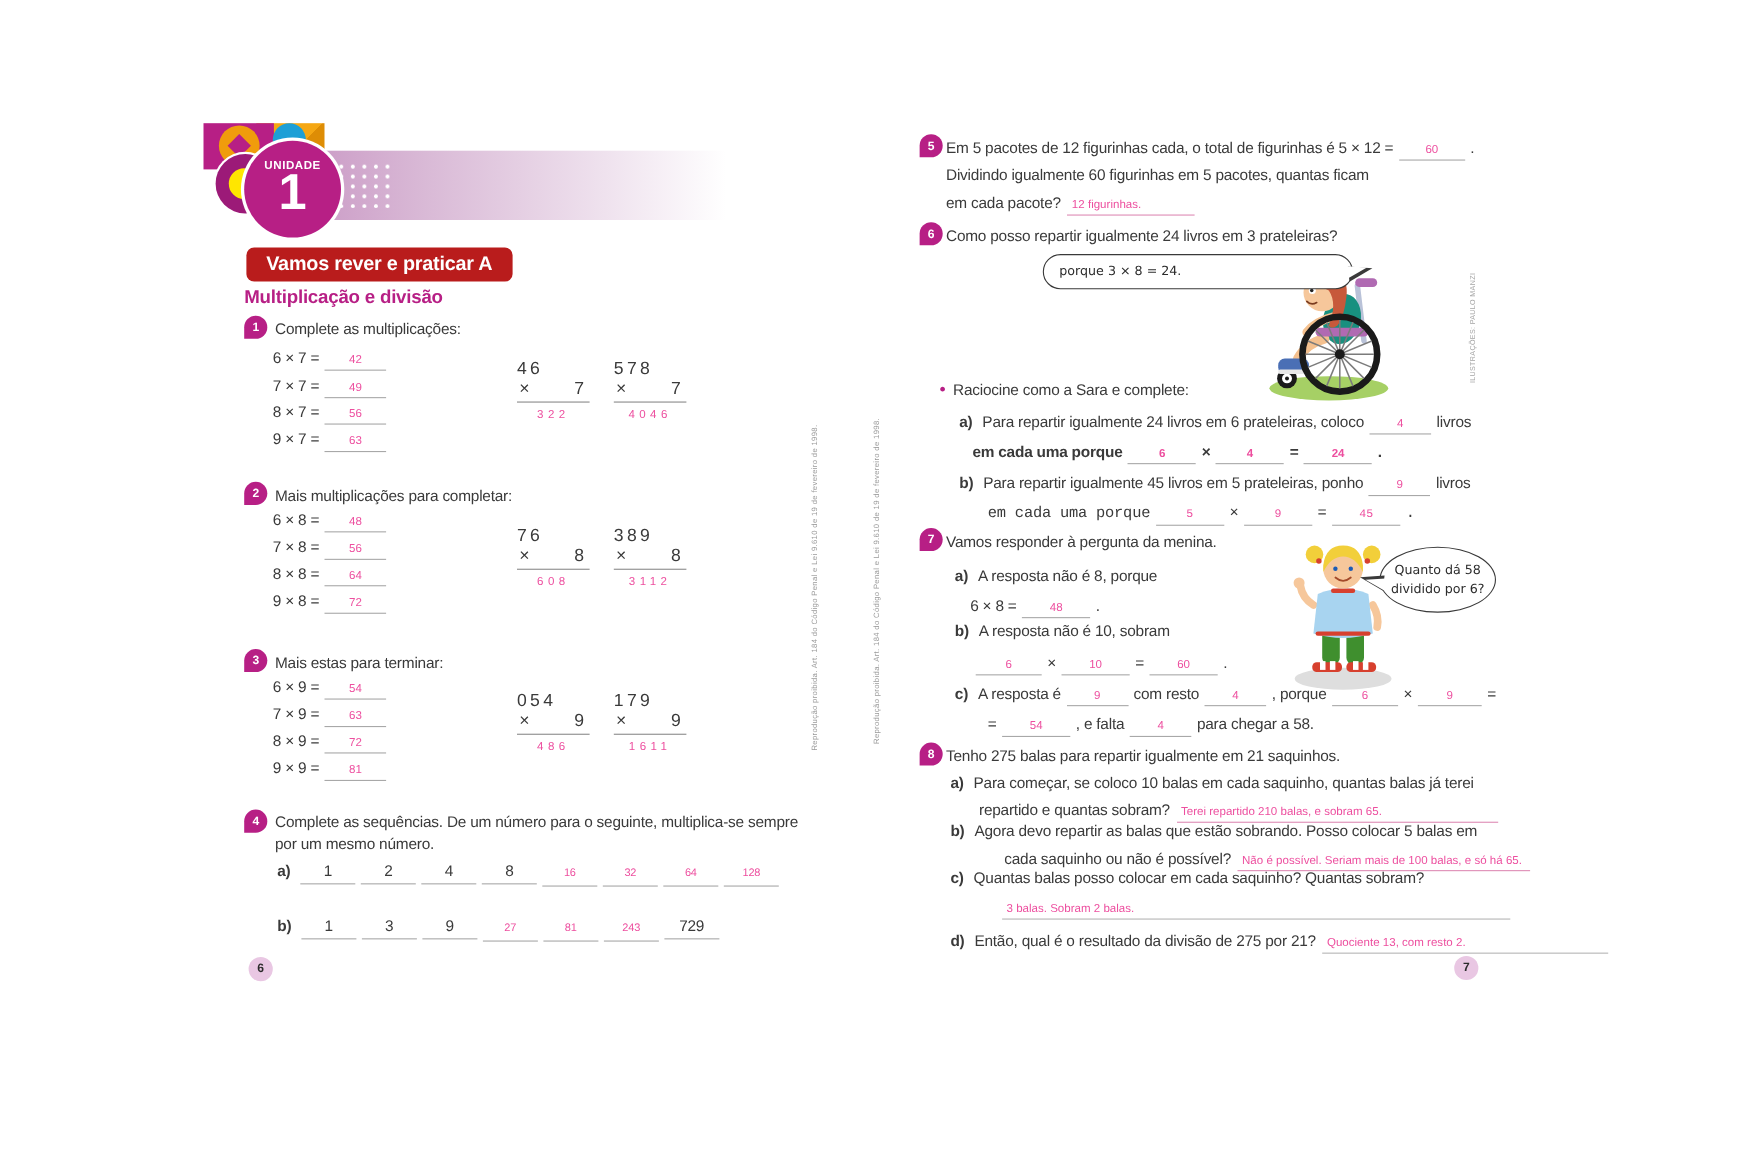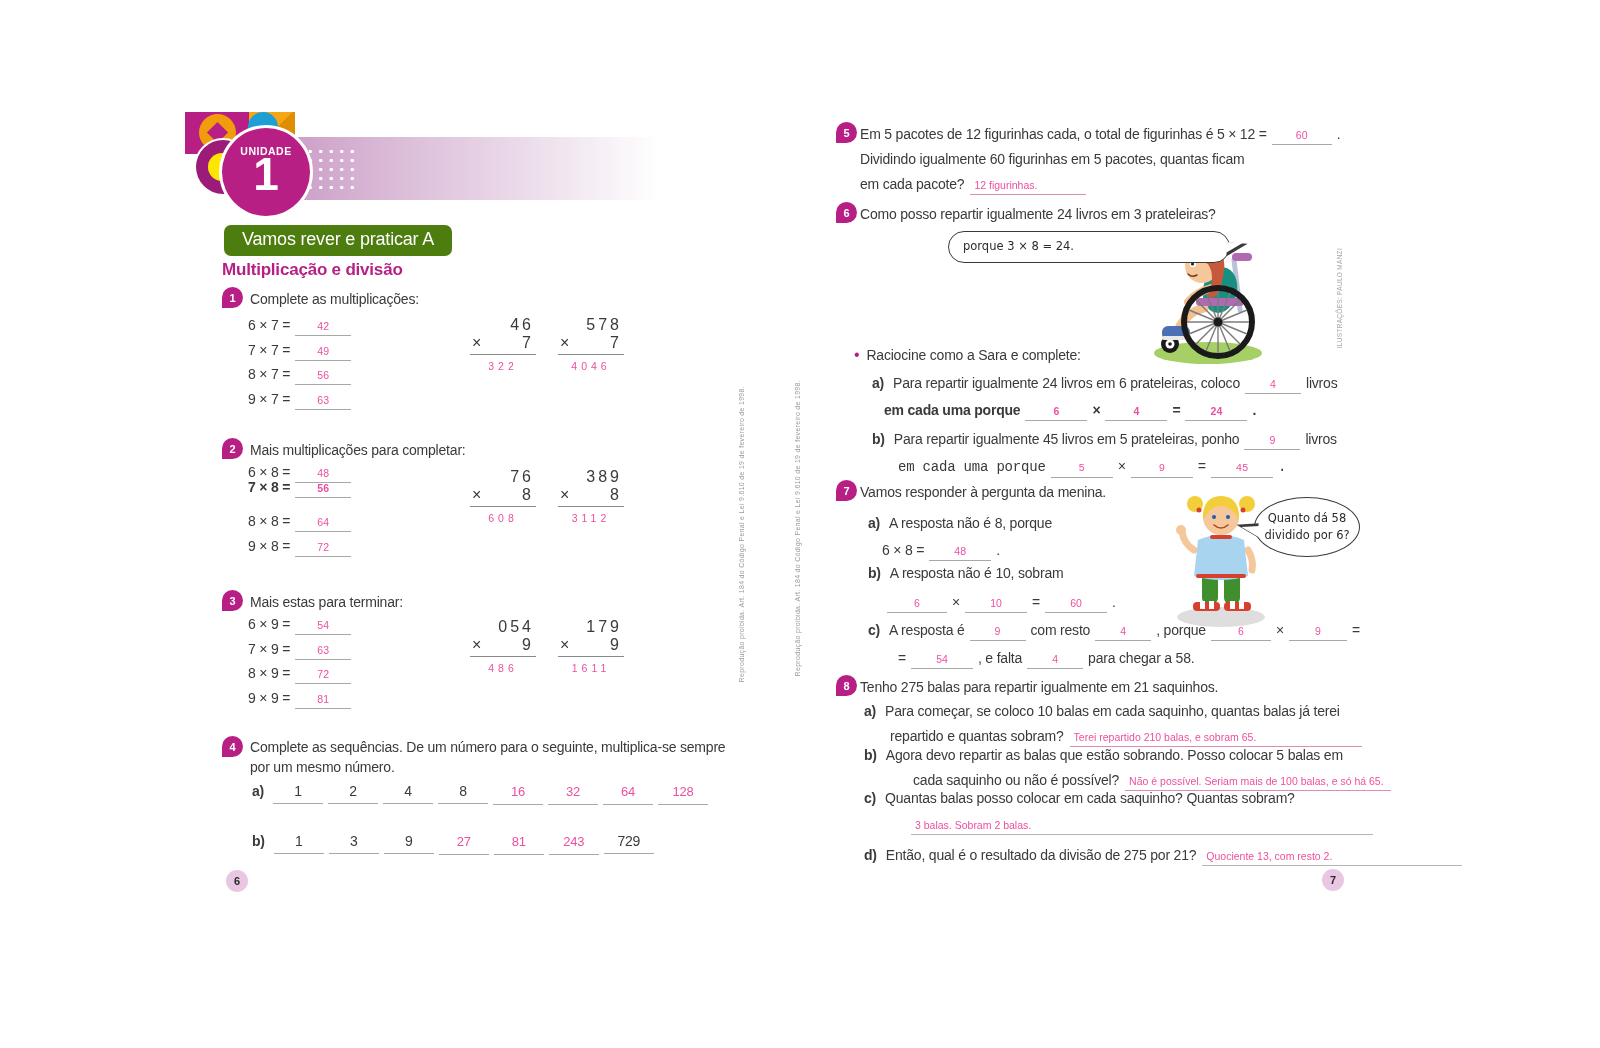--- a/index.html
+++ b/index.html
@@ -11,41 +11,41 @@
   .badge{position:absolute;width:21px;height:21px;background:#b71f85;border-radius:55% 55% 55% 0;
          color:#fff;font-size:11px;font-weight:bold;display:flex;align-items:center;justify-content:center;z-index:2;}
   
   .blank{display:inline-block;border-bottom:1.5px solid #a8a8a8;text-align:center;color:#ed4f9f;
          font-size:10.5px;letter-spacing:0;vertical-align:baseline;padding-bottom:2px;margin:0 5px;}
   .ansfill{display:inline-block;border-bottom:1.5px solid #b5b5b5;color:#ed4f9f;font-size:10.5px;
            letter-spacing:0;text-align:left;padding:0 0 2px 4px;vertical-align:baseline;margin-left:6px;}
   .ansfill.pink{border-color:#de8cb5;}
   
   .colmult{width:66px;font-size:16px;color:#3a3a3a;}
-  .cm-top{text-align:right;letter-spacing:3px;padding-right:2px;}
+  .cm-top{letter-spacing:3px;padding-right:2px;margin-top:11px;}
   .cm-row{display:flex;justify-content:space-between;padding:0 2px;letter-spacing:3px;}
   .cm-rule{border-bottom:1.6px solid #8a8a8a;margin-top:2px;}
   .cm-res{color:#ed4f9f;font-size:10.5px;text-align:center;letter-spacing:4px;margin-top:5px;}
   
   .seq-cell{display:inline-block;width:50px;margin-right:5px;border-bottom:1.5px solid #a8a8a8;text-align:center;}
   .seq-cell.printed{font-size:14px;color:#3a3a3a;padding-bottom:2px;}
-  .seq-cell.ans{font-size:13px;color:#ed4f9f;padding-bottom:4px;}
+  .seq-cell.ans{font-size:10px;color:#ed4f9f;padding-bottom:4px;}
   .sub{font-weight:bold;margin-right:9px;}
   
   .banner{position:absolute;left:268px;top:137px;width:392px;height:63px;z-index:0;
           background:linear-gradient(90deg,#c998c4 0%,#d9b9d6 30%,#efe2ee 72%,#ffffff 100%);}
   .banner-dots{position:absolute;left:284px;top:147px;width:72px;height:42px;z-index:1;
           background-image:radial-gradient(circle,#ffffff 1.6px,rgba(255,255,255,0) 2px);
           background-size:10.5px 9px;}
   .unit-circle{position:absolute;left:222px;top:128px;width:88px;height:88px;border-radius:50%;
           background:#b71f85;z-index:6;box-shadow:0 0 0 3px #fff;color:#fff;text-align:center;}
   .unit-label{font-size:10.5px;font-weight:bold;letter-spacing:.5px;margin-top:17px;}
   .unit-number{font-size:46px;font-weight:bold;line-height:.75;}
-  .title-banner{position:absolute;left:224px;top:225px;background:#4d7c0f;color:#fff;font-size:18px;
-          font-weight:normal;padding:4px 18px 6px 18px;border-radius:7px;letter-spacing:-0.2px;}
+  .title-banner{position:absolute;left:224px;top:225px;background:#b91c1c;color:#fff;font-size:18px;
+          font-weight:bold;padding:4px 18px 6px 18px;border-radius:7px;letter-spacing:-0.2px;}
   .section-heading{position:absolute;left:222px;top:260px;font-size:17px;font-weight:bold;color:#b71f85;letter-spacing:-0.2px;}
   
   .pagenum{position:absolute;width:22px;height:22px;border-radius:50%;background:#e9c7e3;color:#2b2b2b;
           font-size:11px;font-weight:bold;display:flex;align-items:center;justify-content:center;}
   
   .vtext{position:absolute;writing-mode:vertical-rl;transform:rotate(180deg);font-size:7px;color:#9a9a9a;
           letter-spacing:.3px;white-space:nowrap;}
   
   .bubble{position:absolute;background:#fff;border:1.5px solid #3a3a3a;z-index:3;
           font-family:"DejaVu Sans",sans-serif;font-size:11.5px;line-height:1.45;color:#2b2b2b;}
@@ -111,21 +111,21 @@
           </div>
         <div class="cm-rule"></div>
         <div class="cm-res">4046</div>
       </div>
     </div>
 
     <div>
       <div class="badge" style="left:222px;top:438px;">2</div>
       <div class="abs t" style="left:250px;top:442px;">Mais multiplicações para completar:</div>
       <div class="abs t" style="left:248px;top:464px;"><span>6 × 8 =</span><span class="blank" style="width:56px;">48</span></div>
-      <div class="abs t" style="left:248px;top:479px;font-weight:bold;"><span>7 × 8 =</span><span class="blank" style="width:56px;">56</span></div>
+      <div class="abs t" style="left:248px;top:489px;"><span>7 × 8 =</span><span class="blank" style="width:56px;">56</span></div>
       <div class="abs t" style="left:248px;top:513px;"><span>8 × 8 =</span><span class="blank" style="width:56px;">64</span></div>
       <div class="abs t" style="left:248px;top:538px;"><span>9 × 8 =</span><span class="blank" style="width:56px;">72</span></div>
       <div class="abs colmult" style="left:470px;top:468px;">
         <div class="cm-top">76</div>
         <div class="cm-row">
             <span>×</span>
             <span>8</span>
           </div>
         <div class="cm-rule"></div>
         <div class="cm-res">608</div>

